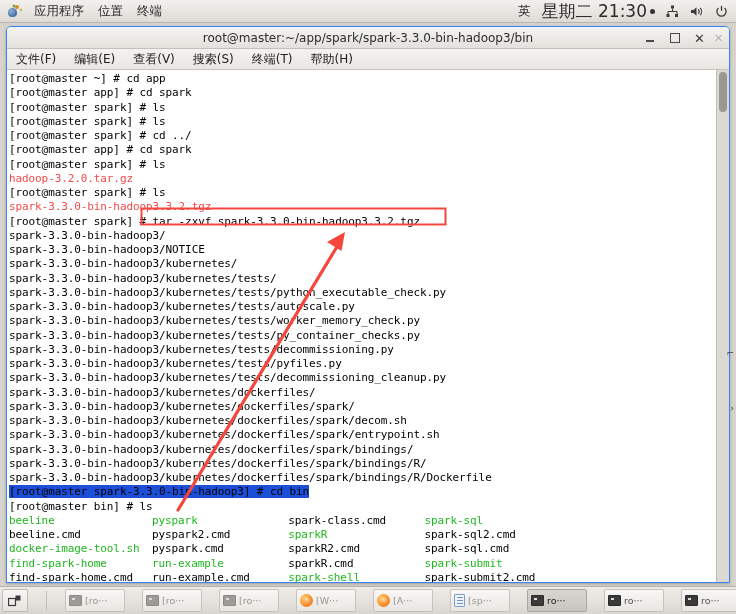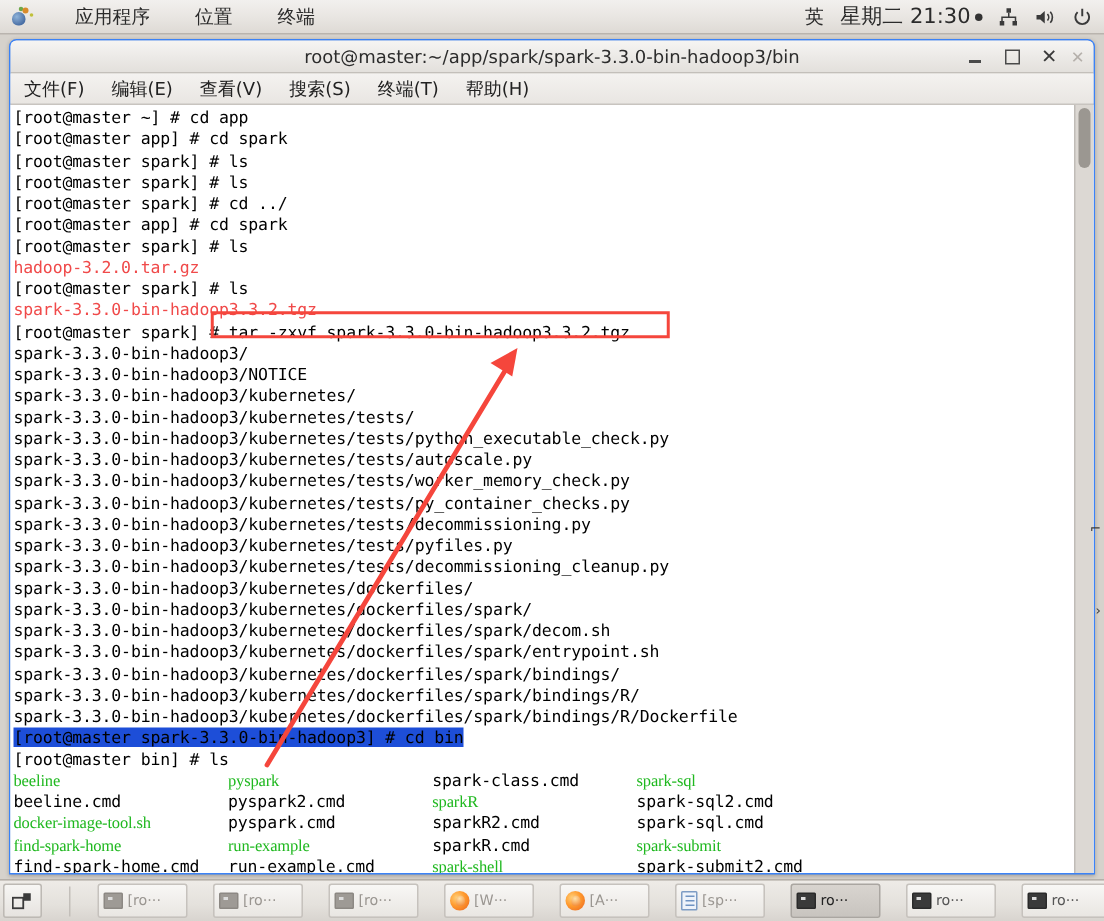--- a/index.html
+++ b/index.html
@@ -11,40 +11,40 @@
   }
 
   
   #top-panel {
     position: absolute; left: 0; top: 0; width: 736px; height: 23px;
     background: linear-gradient(to bottom, #f2f0ee 0%, #e8e5e1 55%, #dedad5 100%);
     border-bottom: 1px solid #b9b4ae;
     display: flex; align-items: center;
     font-size: 12.5px; color: #2b2b2b;
   }
-  .panel-left { display: flex; align-items: center; gap: 30px; padding-left: 7px; }
+  .panel-left { display: flex; align-items: center; gap: 14px; padding-left: 7px; }
   .panel-menu { cursor: default; white-space: nowrap; }
   .gnome-foot {
     width: 13px; height: 13px; position: relative; display:inline-block;
   }
   .gnome-foot::before {
     content:""; position:absolute; left:1px; top:3px; width:9px; height:9px;
     border-radius: 50% 50% 45% 45%;
     background: radial-gradient(circle at 35% 35%, #8fb3d9, #4a6fa5 70%);
   }
   .gnome-foot::after {
     content:""; position:absolute; left:8px; top:0px; width:4px; height:4px;
     border-radius:50%; background:#d98b2b;
     box-shadow: -3px -1px 0 -0.5px #6fa84a, 4px 3px 0 -0.8px #c0c03a;
   }
   .panel-right {
     margin-left:auto; display:flex; align-items:center; gap:11px; padding-right:8px;
   }
   .tray-ico { display:inline-flex; align-items:center; justify-content:center; }
-  .clock { font-size:14px; letter-spacing:0px; white-space: nowrap;}
+  .clock { font-size:17px; letter-spacing:0px; white-space: nowrap;}
   .rec-dot { width:5px;height:5px;border-radius:50%;background:#333;display:inline-block;margin-left:3px;vertical-align:middle;}
 
   
   #window {
     position: absolute; left: 6px; top: 26px; width: 724px; height: 557px;
     background: #e9e6e2;
     border: 1px solid #3b82f6;
     border-radius: 5px 5px 0 0;
     box-shadow: 0 1px 3px rgba(0,0,0,.25);
     display: flex; flex-direction: column;
@@ -82,21 +82,21 @@
   #term-wrap { flex:1; display:flex; position:relative; overflow:hidden; background:#fff;}
   #terminal {
     flex:1; background:#ffffff; color:#000;
     font-family:"DejaVu Sans Mono","Liberation Mono",monospace;
     font-size: 11px; line-height: 14.25px;
     padding: 2px 0 0 2px;
     overflow:hidden; white-space:pre;
     letter-spacing: -0.1px;
   }
   .ln { height:14.25px; }
-  .g { color:#1fb81f;font-family:Liberation Serif, serif; }       
+  .g { color:#1fb81f; }       
   .r { color:#f04a4a; }       
   .sel { background:#1d4ed8; color:#000; }
   .cell { display:inline-block; }
 
   
   #tscroll {
     width:13px; flex:none; background:#dcd8d3;
     border-left:1px solid #c0bcb7; position:relative;
   }
   #tscroll .thumb {

